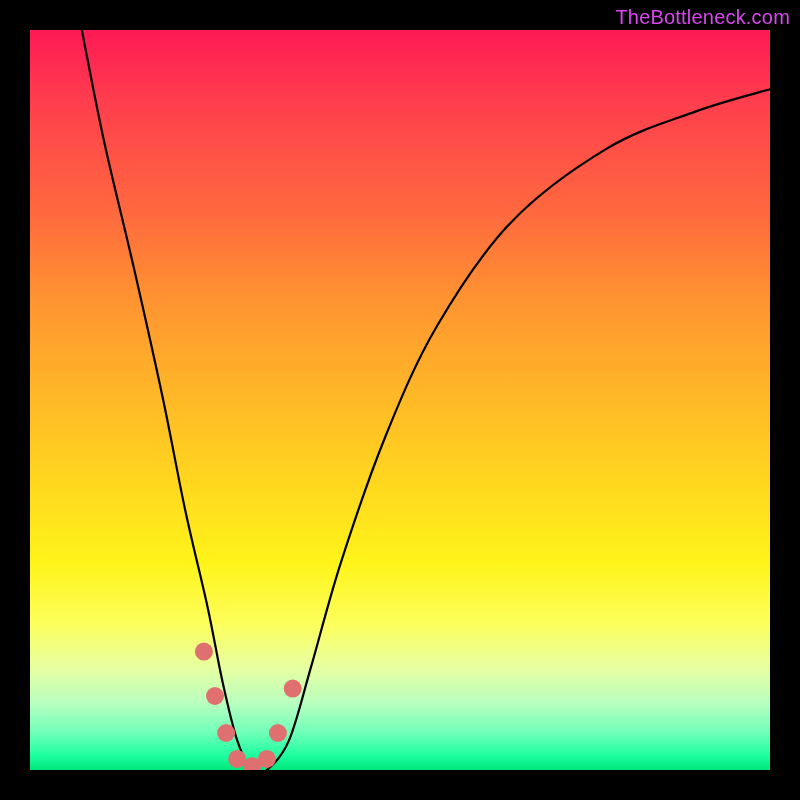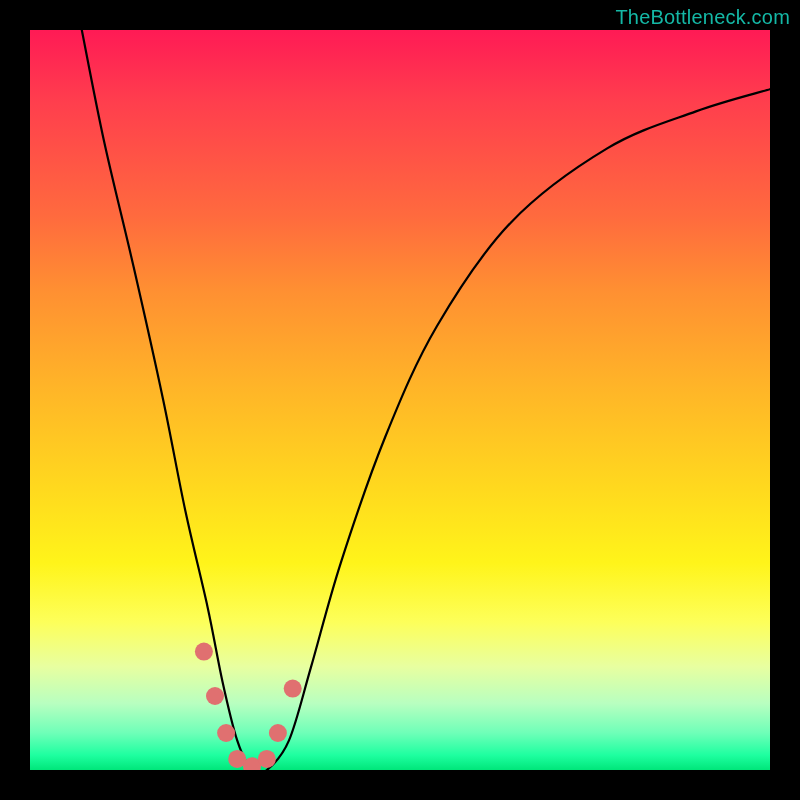--- a/index.html
+++ b/index.html
@@ -30,21 +30,21 @@
       #b8ffc0 91%,
       #6effb8 95%,
       #1effa0 98%,
       #00e67a 100%
     );
   }
   .watermark {
     position: absolute;
     top: 6px;
     right: 10px;
-    color: #14b8a6;
+    color: #d946ef;
     font-size: 20px;
     font-weight: 500;
     letter-spacing: 0.2px;
   }
   svg.curve {
     position: absolute;
     left: 0;
     top: 0;
     width: 740px;
     height: 740px;

